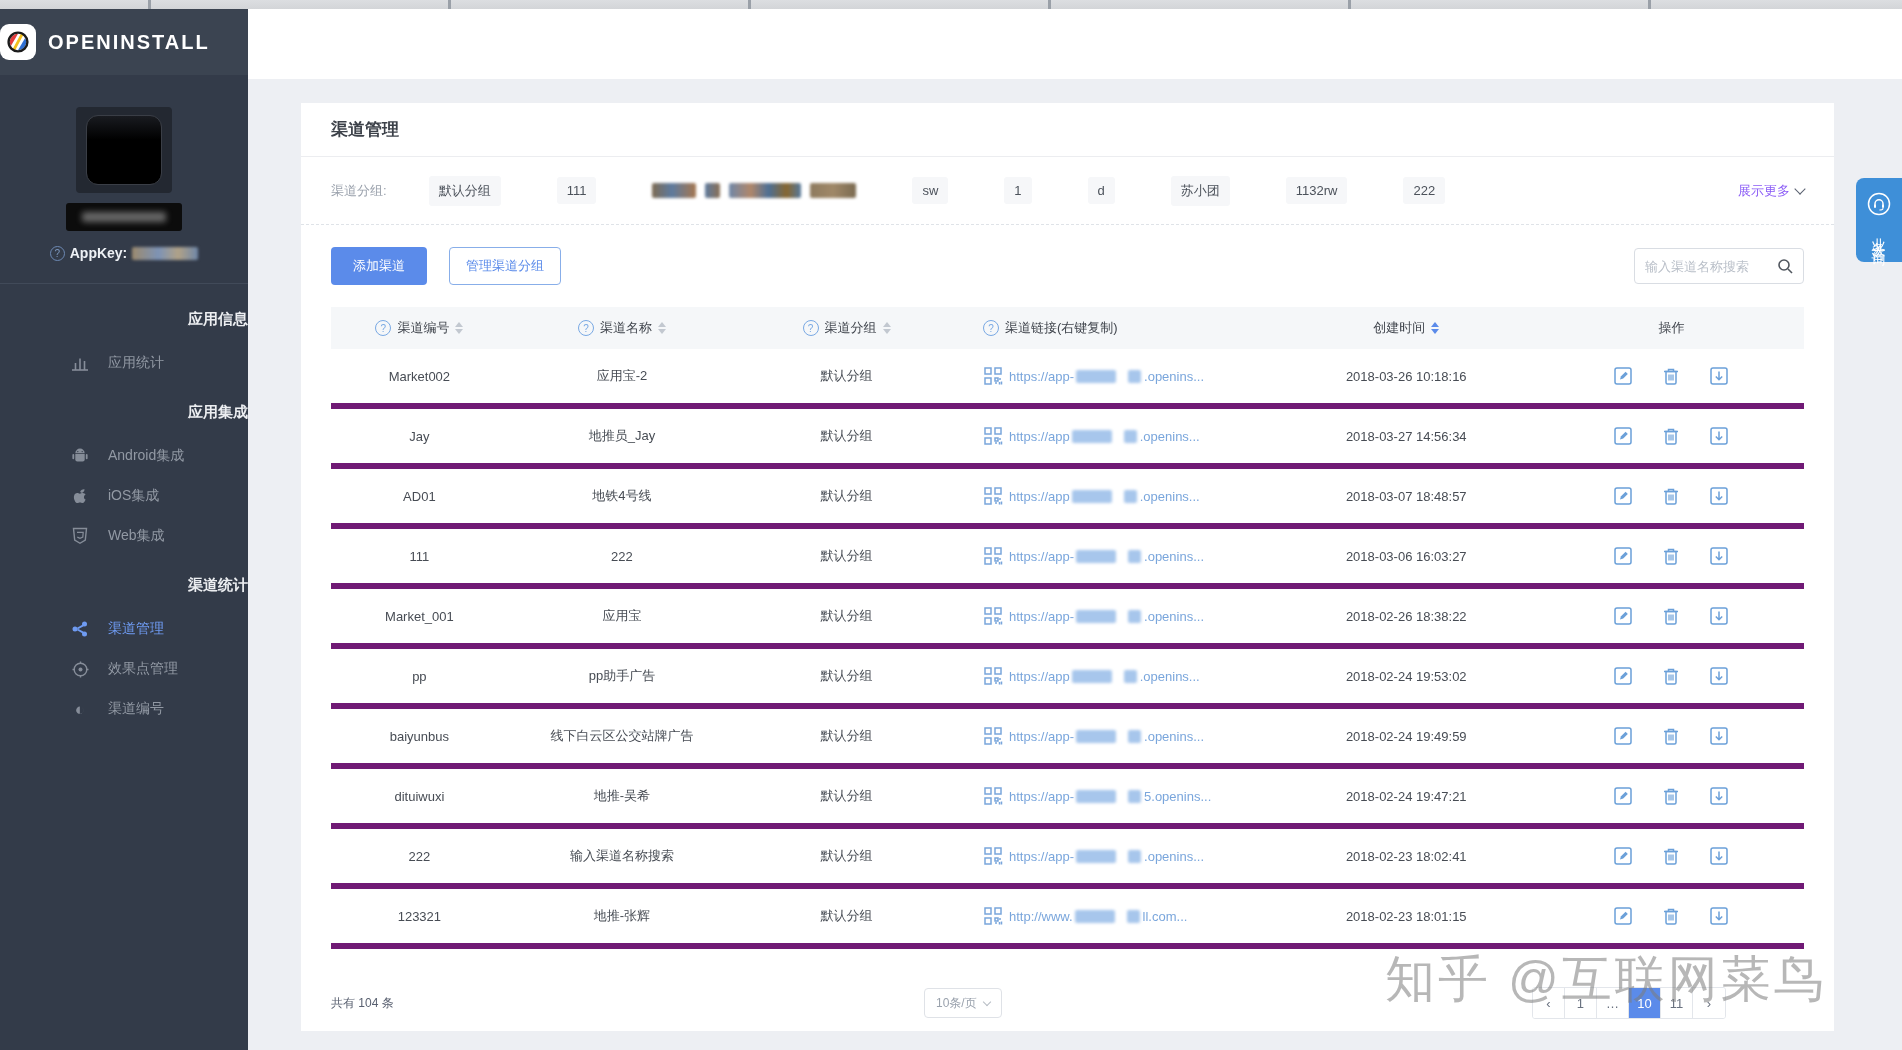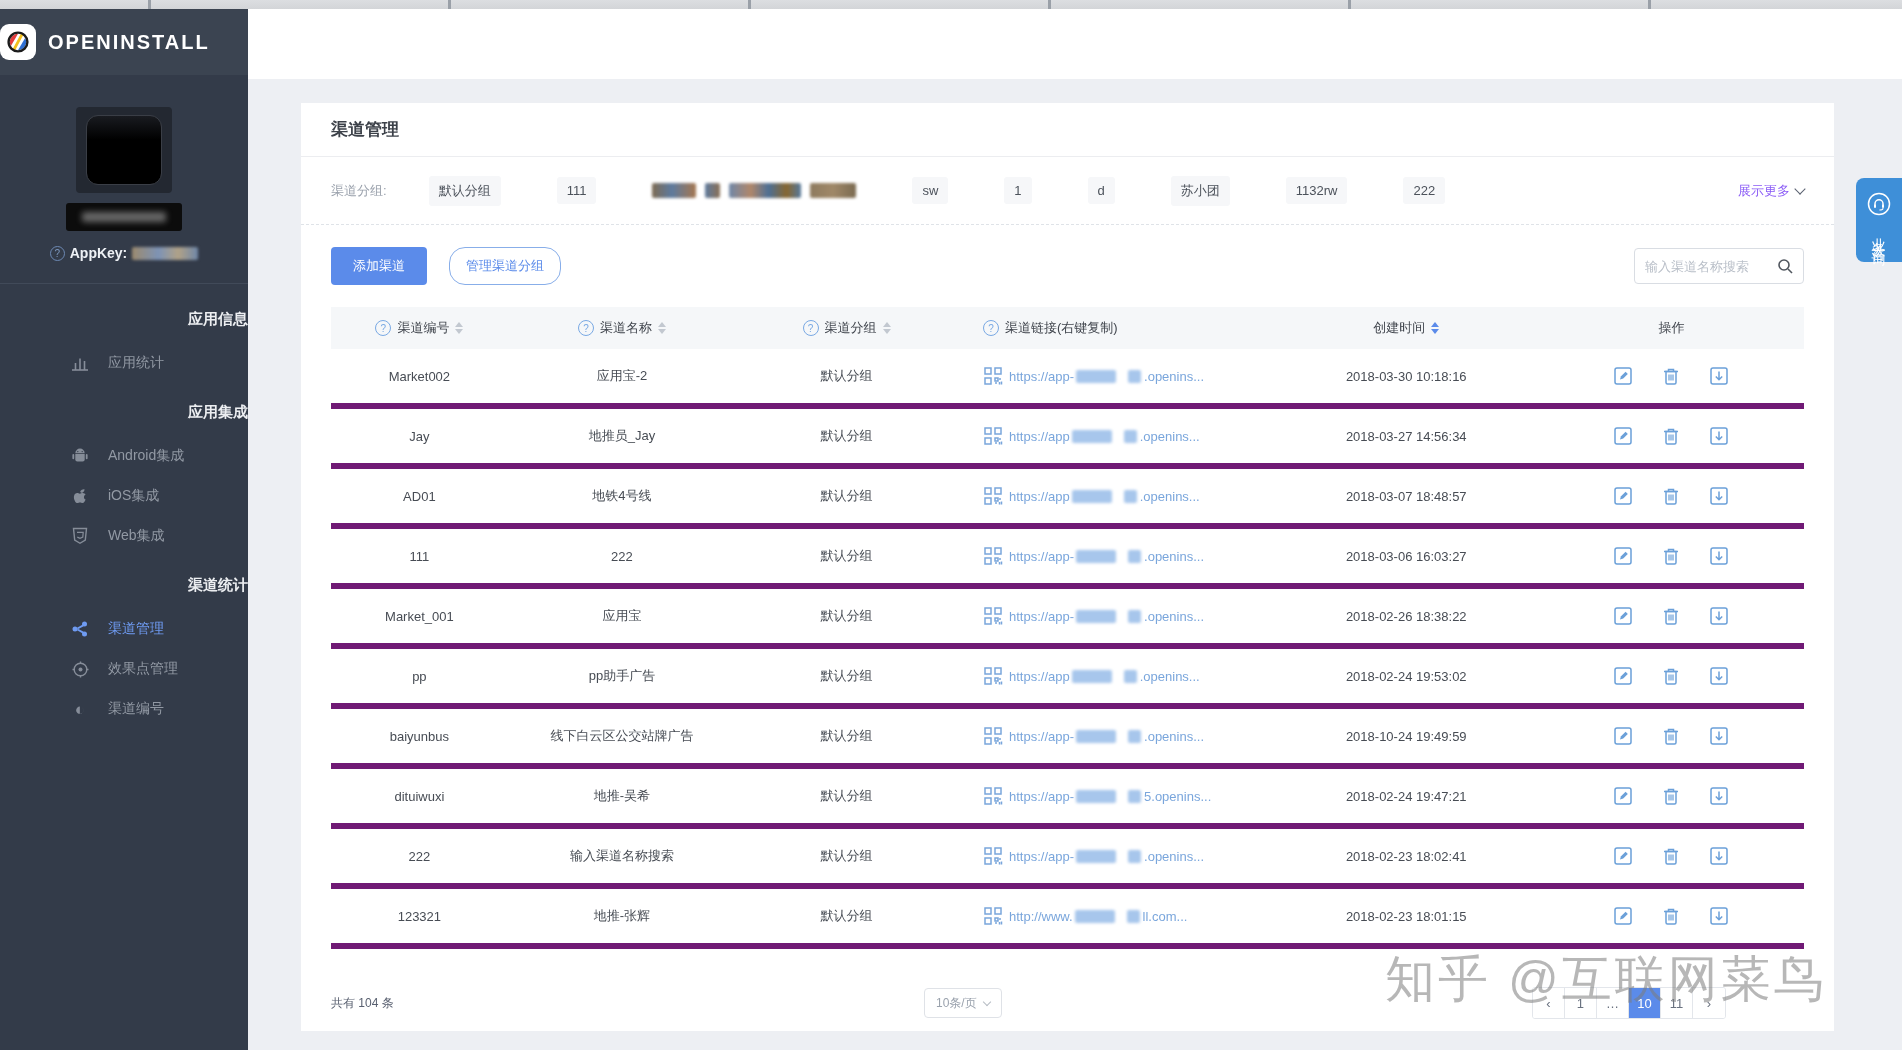--- a/index.html
+++ b/index.html
@@ -53,21 +53,21 @@
   .filter-blobs{ display:flex; gap:9px; align-items:center; margin-right:56px; }
   .blob{ height:15px; border-radius:2px; filter:blur(1.6px); }
   .blob.b1{ width:44px; background:linear-gradient(90deg,#7d6a52,#5d7a9e 45%,#a5764f); }
   .blob.b2{ width:15px; background:linear-gradient(90deg,#5d7a9e,#8a6f55); }
   .blob.b3{ width:72px; background:linear-gradient(90deg,#6f87a8,#b0876a 30%,#4d6f94 55%,#87662f 80%,#54789c); }
   .blob.b4{ width:46px; background:linear-gradient(90deg,#8d7a5e,#a08868 50%,#7a6a50); }
   .show-more{ margin-left:auto; color:#8b5cf6; display:flex; align-items:center; gap:6px; cursor:pointer; }
   .chevron-down{ width:8px; height:8px; border-right:1.5px solid #596070; border-bottom:1.5px solid #596070; transform:rotate(45deg); margin-top:-4px; }
   .toolbar{ display:flex; align-items:center; padding:22px 30px 18px; }
   .btn-primary{ background:#5b8bea; color:#fff; border:none; border-radius:4px; font-size:13px; padding:10px 22px; cursor:pointer; font-family:inherit; }
-  .btn-outline{ background:#fff; color:#5b8bea; border:1px solid #88aee9; border-radius:16px; font-size:13px; padding:9px 16px; margin-left:22px; cursor:pointer; font-family:inherit; }
+  .btn-outline{ background:#fff; color:#5b8bea; border:1px solid #88aee9; border-radius:4px; font-size:13px; padding:9px 16px; margin-left:22px; cursor:pointer; font-family:inherit; }
   .search-box{ margin-left:auto; width:170px; height:36px; border:1px solid #d9dde3; border-radius:4px; display:flex; align-items:center; padding:0 10px; background:#fff; }
   .search-input{ border:none; outline:none; flex:1; min-width:0; font-size:13px; color:#333; font-family:inherit; }
   .search-input::placeholder{ color:#b9bfc8; }
   
   .table{ margin:4px 30px 0; }
   .thead{ display:flex; align-items:center; background:#f5f7f9; height:42px; font-size:13px; color:#40454d; }
   .th,.cell{ display:flex; align-items:center; justify-content:center; gap:6px; }
   .col-code{ width:12%; } .col-name{ width:15.5%; } .col-group{ width:15%; }
   .col-link{ width:21.5%; justify-content:flex-start; padding-left:26px; }
   .col-created{ width:18%; } .col-action{ width:18%; }
@@ -315,21 +315,21 @@
                     <path d="M12 12h3v3h-3zM17 12v2M12 17h2M16.5 16v2.5M18.5 15.5v3"></path>
                   </svg>
                 </span>
                 <a class="link-text">
                   <span>https://app-</span>
                   <span class="blur-chip chip-a"></span>
                   <span class="blur-chip chip-b"></span>
                   <span>.openins...</span>
                 </a>
               </div>
-              <div class="cell col-created">2018-03-30 10:18:16</div>
+              <div class="cell col-created">2018-03-26 10:18:16</div>
               <div class="cell col-action">
                 <div class="actions">
                   <span class="action-btn">
                     <svg width="22" height="22" viewBox="0 0 22 22" fill="none" stroke="#6ba0d9" stroke-width="1.5">
                       <rect x="3" y="3" width="16" height="16" rx="2"></rect>
                       <path d="M8 14.5l1-3.2 4.6-4.6 2.2 2.2-4.6 4.6-3.2 1z" fill="#6ba0d9" stroke="none"></path>
                     </svg>
                   </span>
                   <span class="action-btn">
                     <svg width="22" height="22" viewBox="0 0 22 22" fill="none" stroke="#6ba0d9" stroke-width="1.5">
@@ -597,21 +597,21 @@
                     <path d="M12 12h3v3h-3zM17 12v2M12 17h2M16.5 16v2.5M18.5 15.5v3"></path>
                   </svg>
                 </span>
                 <a class="link-text">
                   <span>https://app-</span>
                   <span class="blur-chip chip-a"></span>
                   <span class="blur-chip chip-b"></span>
                   <span>.openins...</span>
                 </a>
               </div>
-              <div class="cell col-created">2018-10-24 19:49:59</div>
+              <div class="cell col-created">2018-02-24 19:49:59</div>
               <div class="cell col-action">
                 <div class="actions">
                   <span class="action-btn">
                     <svg width="22" height="22" viewBox="0 0 22 22" fill="none" stroke="#6ba0d9" stroke-width="1.5">
                       <rect x="3" y="3" width="16" height="16" rx="2"></rect>
                       <path d="M8 14.5l1-3.2 4.6-4.6 2.2 2.2-4.6 4.6-3.2 1z" fill="#6ba0d9" stroke="none"></path>
                     </svg>
                   </span>
                   <span class="action-btn">
                     <svg width="22" height="22" viewBox="0 0 22 22" fill="none" stroke="#6ba0d9" stroke-width="1.5">

